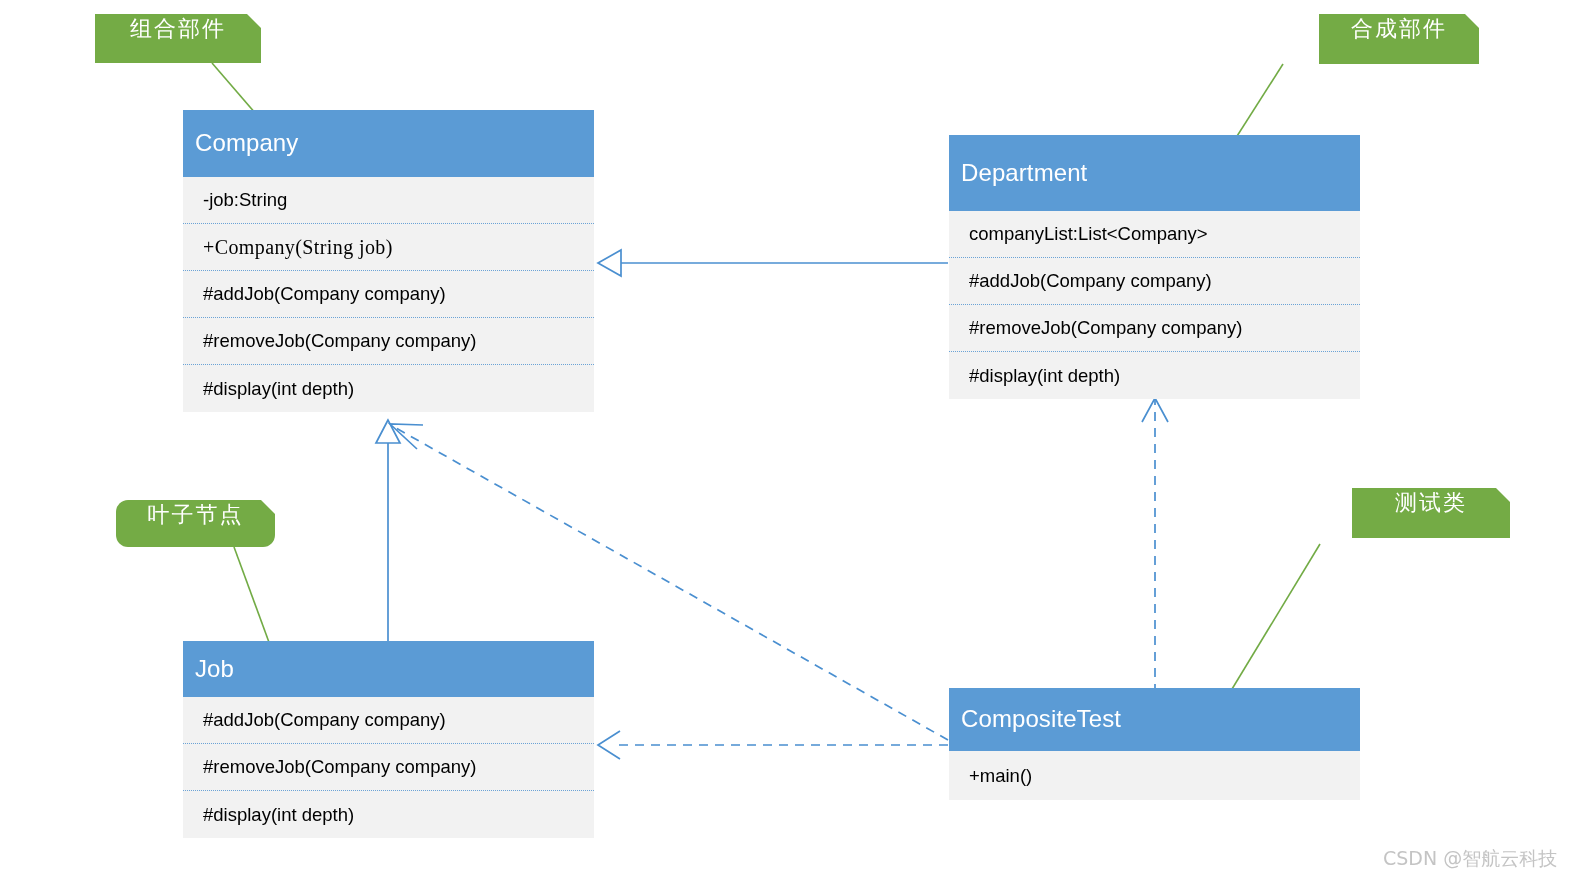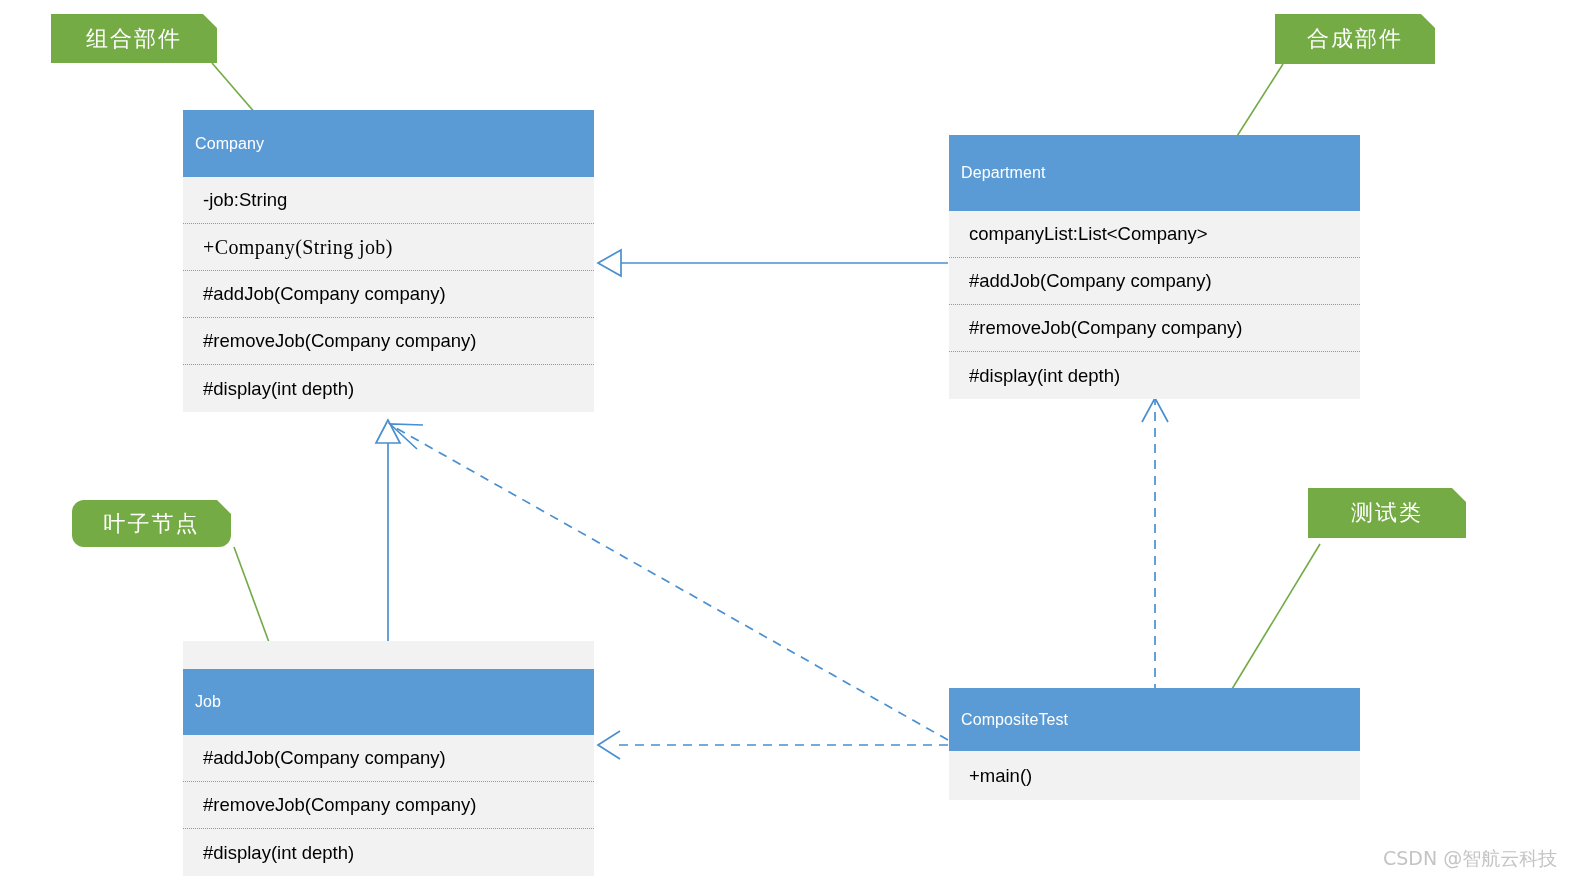--- a/index.html
+++ b/index.html
@@ -31,21 +31,21 @@
 
   
   .uml-class {
     position: absolute;
     box-sizing: border-box;
     background: #f2f2f2;
   }
   .uml-header {
     background: #5b9bd5;
     color: #ffffff;
-    font-size: 16px;
+    font-size: 24px;
     line-height: 1.1;
     display: flex;
     align-items: center;
     padding-left: 12px;
     box-sizing: border-box;
     letter-spacing: 0.1px;
   }
   .uml-body {
     background: #f2f2f2;
     box-sizing: border-box;
@@ -71,24 +71,25 @@
   }
 
   
   .note {
     position: absolute;
     background: #74ab45;
     color: #ffffff;
     font-size: 22px;
     box-sizing: border-box;
     display: flex;
-    align-items: center;
+    align-items: flex-start;
     justify-content: center;
     letter-spacing: 2px;
     font-family: "DejaVu Sans", sans-serif;
+    margin-left: 44px;
   }
   .note .fold {
     position: absolute;
     width: 0;
     height: 0;
     top: 0;
     right: 0;
   }
   .note.fold-tr .fold {
     border-top: 14px solid #ffffff;
@@ -174,21 +175,21 @@
       <div class="uml-row" style="height:47px;">
         <span>#removeJob(Company company)</span>
       </div>
       <div class="uml-row" style="height:47px;">
         <span>#display(int depth)</span>
       </div>
     </div>
   </div>
 
   <div class="uml-class" style="left:183px; top:641px; width:411px;">
-    <div class="uml-header" style="height:66px;margin-top:28px;">
+    <div class="uml-header" style="height:56px;">
       <span>Job</span>
     </div>
     <div class="uml-body">
       <div class="uml-row" style="height:47px;">
         <span>#addJob(Company company)</span>
       </div>
       <div class="uml-row" style="height:47px;">
         <span>#removeJob(Company company)</span>
       </div>
       <div class="uml-row" style="height:47px;">

